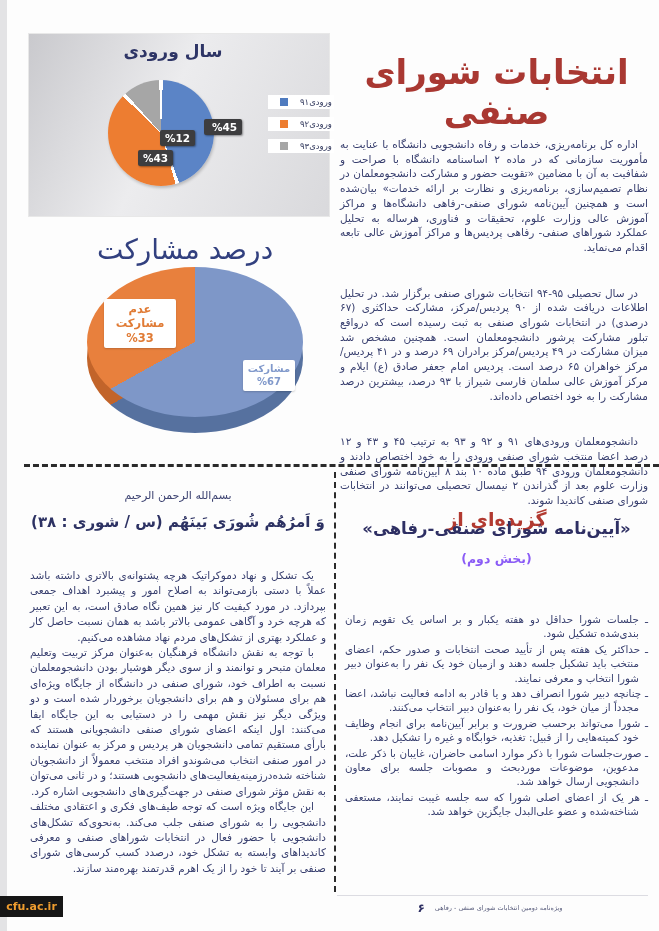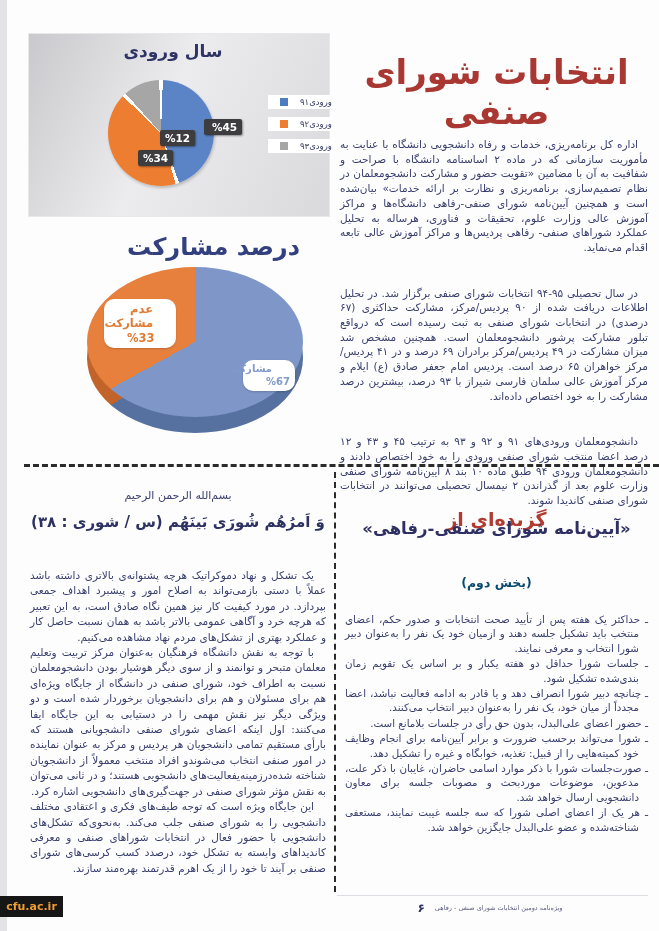--- a/index.html
+++ b/index.html
@@ -53,34 +53,34 @@
     font-size:8.5px; color:#333a5e; direction:ltr;text-align:center;
   }
   .swatch { width:8px; height:8px; flex:0 0 8px; }
   .sw-blue { background:#4f7bbf; }
   .sw-orange { background:#ed7d31; }
   .sw-gray { background:#a6a6a6; }
 
   
   .chart2-title {
     left:70px; top:233px; width:230px;
-    text-align:right; font-size:24px; font-weight:bold; color:#32407f;
+    text-align:center; font-size:28px; font-weight:normal; color:#32407f;
   }
   .pie2-rim {
     left:87px; top:283px; width:216px; height:150px; border-radius:50%;
     background:conic-gradient(from 0deg, #56719f 0deg 241deg, #c2642a 241deg 360deg);
   }
   .pie2-top {
     left:87px; top:267px; width:216px; height:150px; border-radius:50%;
     background:conic-gradient(from 0deg, #7e97c8 0deg 241deg, #e8803d 241deg 360deg);
   }
   .pie2-label {
-    background:#ffffff; font-weight:bold;
-    border-radius:10px; box-shadow:0 1px 2px rgba(0,0,0,.18);
-    padding:3px 23px; line-height:1.25; direction:rtl;
+    background:#ffffff; text-align:center; font-weight:bold;
+    border-radius:2px; box-shadow:0 1px 2px rgba(0,0,0,.18);
+    padding:3px 4px; line-height:1.25; direction:rtl;
   }
   .lbl33 { left:104px; top:299px; width:72px; color:#e07b35; font-size:11.5px; }
   .lbl67 { left:243px; top:360px; width:52px; color:#8199cb; font-size:10px; }
 
   
   .article-title {
     left:345px; top:52px; width:303px;
     text-align:center; font-size:34px; font-weight:bold; color:#a93832;
     letter-spacing:-0.5px;
   }
@@ -115,21 +115,21 @@
   .bylaws-h1 {
     left:345px; top:508px; width:303px;
     text-align:center; font-size:19px; font-weight:bold; color:#b23a31;
   }
   .bylaws-h2 {
     left:345px; top:519px; width:303px;
     text-align:center; font-size:16.5px; font-weight:bold; color:#2e2f63;
   }
   .bylaws-h3 {
     left:345px; top:551px; width:303px;
-    text-align:center; font-size:12.5px; font-weight:bold; color:#0c4a6e;margin-top:24px;
+    text-align:center; font-size:12.5px; font-weight:bold; color:#8b5cf6;
   }
   .bylaws-list {
     left:345px; top:612px; width:303px;
     font-size:10.3px; line-height:14.4px; color:#373e6e;
     text-align:justify;
   }
   .bylaws-list div { padding-right:9px; text-indent:-9px; margin-bottom:1px; }
 
   
   .footer-rule { left:337px; top:895px; width:311px; border-top:1px solid #dcdce2; }
@@ -151,21 +151,21 @@
 </style>
 </head>
 <body>
 
 <div class="abs edge-strip"></div>
 
 <div class="abs chart1-panel">
   <div class="abs chart1-title rtl">سال ورودی</div>
   <div class="abs pie1"></div>
   <div class="abs pie1-label lbl45">%45</div>
-  <div class="abs pie1-label lbl43">%34</div>
+  <div class="abs pie1-label lbl43">%43</div>
   <div class="abs pie1-label lbl12">%12</div>
   <div class="abs legend">
     <div class="legend-row">
       <span class="swatch sw-blue"></span>
       <span class="rtl">ورودی۹۱</span>
     </div>
     <div class="legend-row">
       <span class="swatch sw-orange"></span>
       <span class="rtl">ورودی۹۲</span>
     </div>
@@ -203,24 +203,23 @@
 <div class="abs left-body rtl">
   <p>یک تشکل و نهاد دموکراتیک هرچه پشتوانه‌ی بالاتری داشته باشد عملاً با دستی بازمی‌تواند به اصلاح امور و پیشبرد اهداف جمعی بپردازد. در مورد کیفیت کار نیز همین نگاه صادق است، به این تعبیر که هرچه خرد و آگاهی عمومی بالاتر باشد به همان نسبت حاصل کار و عملکرد بهتری از تشکل‌های مردم نهاد مشاهده می‌کنیم.</p>
   <p>با توجه به نقش دانشگاه فرهنگیان به‌عنوان مرکز تربیت وتعلیم معلمان متبحر و توانمند و از سوی دیگر هوشیار بودن دانشجومعلمان نسبت به اطراف خود، شورای صنفی در دانشگاه از جایگاه ویژه‌ای هم برای مسئولان و هم برای دانشجویان برخوردار شده است و دو ویژگی دیگر نیز نقش مهمی را در دستیابی به این جایگاه ایفا می‌کنند: اول اینکه اعضای شورای صنفی دانشجویانی هستند که بارأی مستقیم تمامی دانشجویان هر پردیس و مرکز به عنوان نماینده در امور صنفی انتخاب می‌شوندو افراد منتخب معمولاً از دانشجویان شناخته شده‌درزمینه‌یفعالیت‌های دانشجویی هستند؛ و در ثانی می‌توان به نقش مؤثر شورای صنفی در جهت‌گیری‌های دانشجویی اشاره کرد.</p>
   <p>این جایگاه ویژه است که توجه طیف‌های فکری و اعتقادی مختلف دانشجویی را به شورای صنفی جلب می‌کند. به‌نحوی‌که تشکل‌های دانشجویی با حضور فعال در انتخابات شوراهای صنفی و معرفی کاندیداهای وابسته به تشکل خود، درصدد کسب کرسی‌های شورای صنفی بر آیند تا خود را از یک اهرم قدرتمند بهره‌مند سازند.</p>
 </div>
 
 <div class="abs bylaws-h1 rtl">گزیده‌ای از</div>
 <div class="abs bylaws-h2 rtl">«آیین‌نامه شورای صنفی-رفاهی»</div>
 <div class="abs bylaws-h3 rtl">(بخش دوم)</div>
 <div class="abs bylaws-list rtl">
+  <div>ـ جلسات شورا حداقل دو هفته یکبار و بر اساس یک تقویم زمان بندی‌شده تشکیل شود.</div>
   <div>ـ حداکثر یک هفته پس از تأیید صحت انتخابات و صدور حکم، اعضای منتخب باید تشکیل جلسه دهند و ازمیان خود یک نفر را به‌عنوان دبیر شورا انتخاب و معرفی نمایند.</div>
-  <div>ـ جلسات شورا حداقل دو هفته یکبار و بر اساس یک تقویم زمان بندی‌شده تشکیل شود.</div>
   <div>ـ چنانچه دبیر شورا انصراف دهد و یا قادر به ادامه فعالیت نباشد، اعضا مجدداً از میان خود، یک نفر را به‌عنوان دبیر انتخاب می‌کنند.</div>
-  <div>ـ حضور اعضای علی‌البدل، بدون حق رأی در جلسات بلامانع است.</div>
   <div>ـ شورا می‌تواند برحسب ضرورت و برابر آیین‌نامه برای انجام وظایف خود کمیته‌هایی را از قبیل: تغذیه، خوابگاه و غیره را تشکیل دهد.</div>
   <div>ـ صورت‌جلسات شورا با ذکر موارد اسامی حاضران، غایبان با ذکر علت، مدعوین، موضوعات موردبحث و مصوبات جلسه برای معاون دانشجویی ارسال خواهد شد.</div>
   <div>ـ هر یک از اعضای اصلی شورا که سه جلسه غیبت نمایند، مستعفی شناخته‌شده و عضو علی‌البدل جایگزین خواهد شد.</div>
 </div>
 
 <div class="abs footer-rule"></div>
 <div class="abs footer">
   <span class="footer-caption rtl">ویژه‌نامه دومین انتخابات شورای صنفی - رفاهی</span>
   <span class="page-number">۶</span>
 </div>

